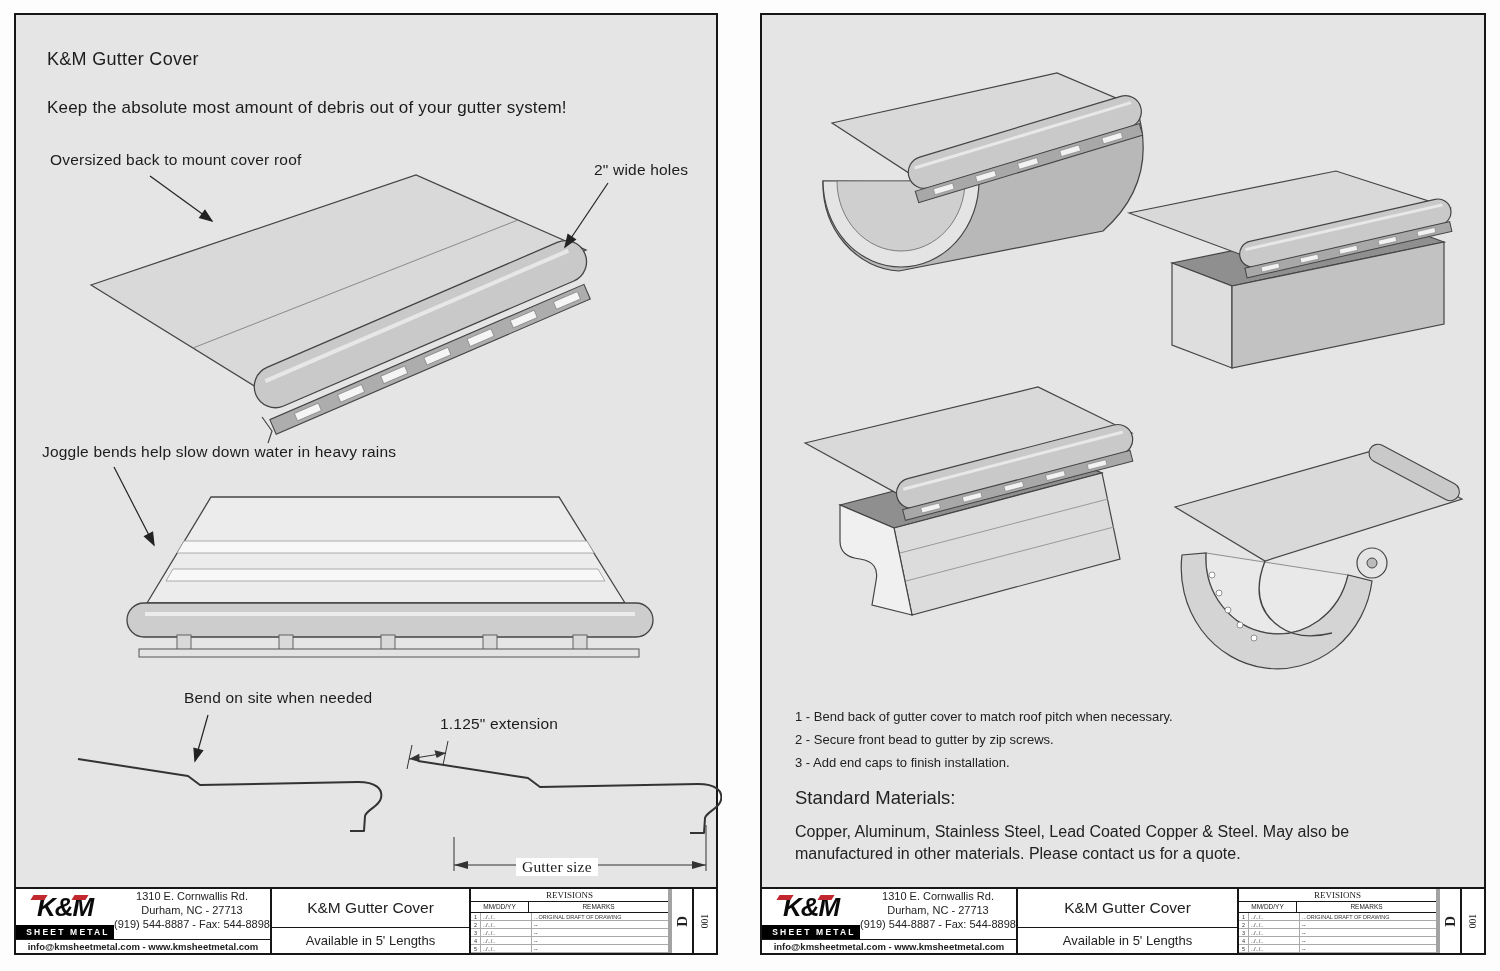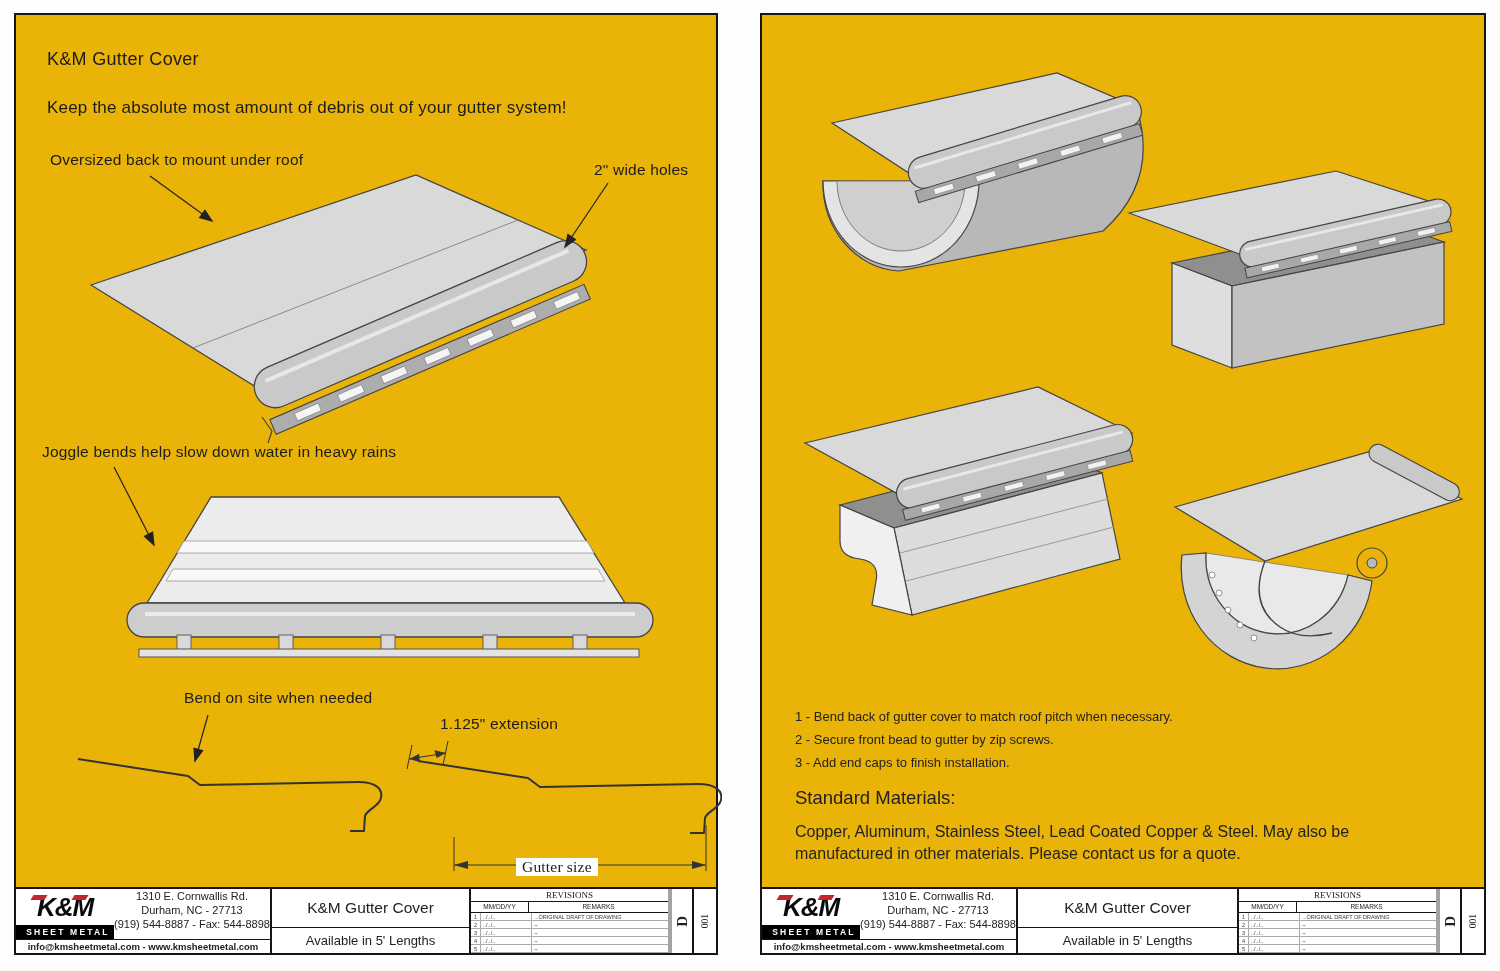--- a/index.html
+++ b/index.html
@@ -1,20 +1,20 @@
 <!DOCTYPE html>
 <html><head>
 <meta charset="utf-8">
 <style>
   html,body{margin:0;padding:0;}
   body{
     width:1500px;height:971px;position:relative;background:#fdfdfd;
     font-family:"Liberation Sans",sans-serif;color:#222;overflow:hidden;
   }
-  .page{position:absolute;top:13px;height:942px;background:#eab308;border:2px solid #161616;box-sizing:border-box;}
+  .page{position:absolute;top:13px;height:942px;background:#e5e5e5;border:2px solid #161616;box-sizing:border-box;}
   #page-left{left:14px;width:704px;}
   #page-right{left:760px;width:726px;}
   .lbl{position:absolute;font-size:15.5px;letter-spacing:.2px;color:#1c1c1c;z-index:6;white-space:nowrap;}
   .page-title{font-size:18px;letter-spacing:.3px;}
   .page-subtitle{font-size:17px;}
   .draw{position:absolute;z-index:2;}
   .overlay{position:absolute;inset:0;z-index:5;pointer-events:none;}
   .dim-label{background:#fff;padding:0 6px;}
   .instr{position:absolute;left:33px;top:690px;font-size:13px;line-height:23px;z-index:6;}
   .materials-h{position:absolute;left:33px;top:772px;font-size:18.5px;z-index:6;}
@@ -54,21 +54,21 @@
   svg{display:block;}
 </style>
 </head>
 <body>
 
 <div class="page" id="page-left">
 
   <div class="lbl page-title" style="left:31px;top:34px;">K&amp;M Gutter Cover</div>
   <div class="lbl page-subtitle" style="left:31px;top:61px;margin-top:22px;">Keep the absolute most amount of debris out of your gutter system!</div>
 
-  <div class="lbl" style="left:34px;top:136px;">Oversized back to mount under roof</div>
+  <div class="lbl" style="left:34px;top:136px;">Oversized back to mount cover roof</div>
   <div class="lbl" style="left:578px;top:146px;">2" wide holes</div>
   <div class="lbl" style="left:26px;top:428px;">Joggle bends help slow down water in heavy rains</div>
   <div class="lbl" style="left:168px;top:674px;">Bend on site when needed</div>
   <div class="lbl" style="left:424px;top:700px;">1.125" extension</div>
   <div class="lbl dim-label" style="left:500px;top:843px;font-family:Liberation Serif, serif;">Gutter size</div>
 
   <svg class="draw" style="left:60px;top:140px;" width="600" height="300" viewBox="0 0 600 300">
     <polygon points="15,130 340,20 510,95 185,235" fill="#d9d9d9" stroke="#444" stroke-width="1.3"></polygon>
     <line x1="117" y1="193" x2="442" y2="65" stroke="#8a8a8a" stroke-width="1"></line>
     <g transform="translate(180,240) rotate(-23.3)">

